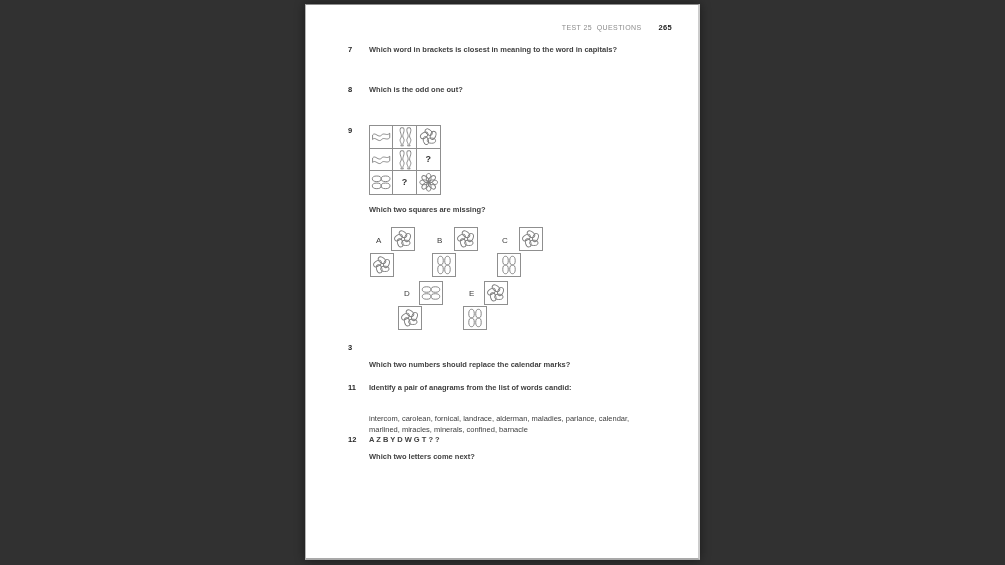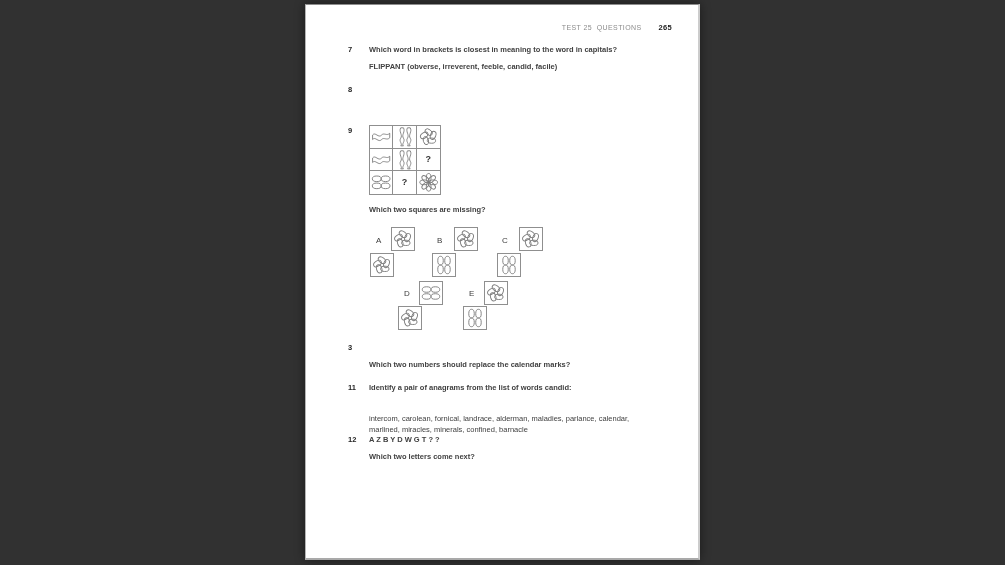--- a/index.html
+++ b/index.html
@@ -117,23 +117,23 @@
 
 <div class="page">
 
   <div class="header">
     <span class="running-head">TEST 25  QUESTIONS</span>
     <span class="page-number">265</span>
   </div>
 
   <div class="qnum" style="top:40px">7</div>
   <div class="qline" style="top:40px">Which word in brackets is closest in meaning to the word in capitals?</div>
-  <div class="qline" style="top:57px">FLIPPANT (obverse, irreverent, feeble, candid, facile)</div>
 
   <div class="qnum" style="top:80px">8</div>
+  <div class="qline" style="top:80px">Which is the odd one out?</div>
 
   <div class="qnum" style="top:121px">9</div>
   <div class="puzzle-grid">
     <div class="grid-cell">
         <svg class="pat" viewBox="0 0 24 24">
           <use href="#pat-wave-h"></use>
         </svg>
       </div>
     <div class="grid-cell">
         <svg class="pat" viewBox="0 0 24 24">

